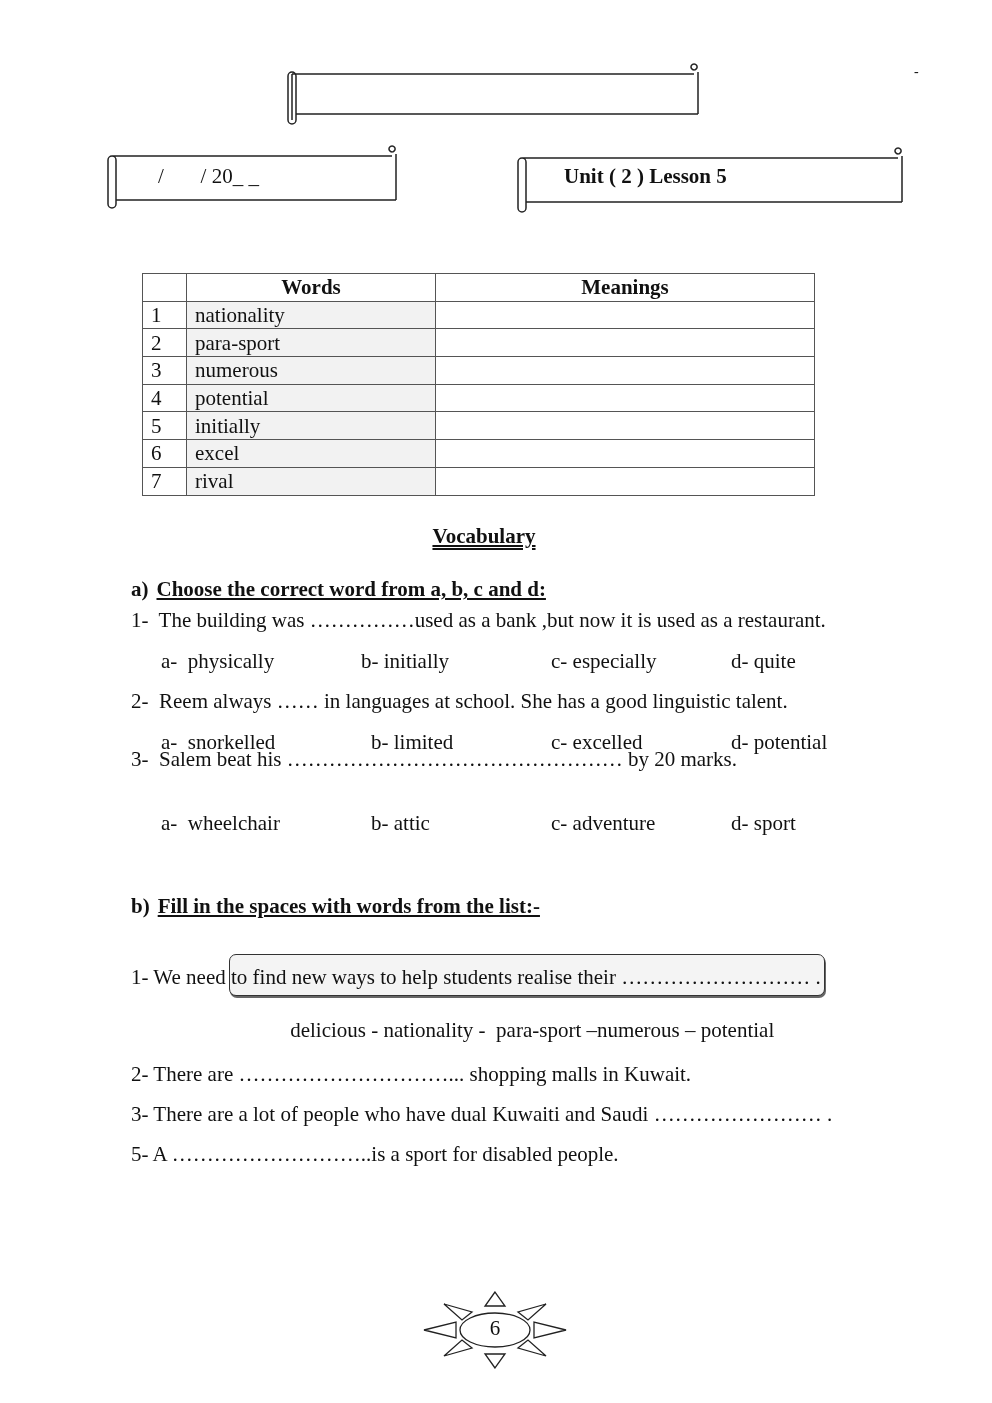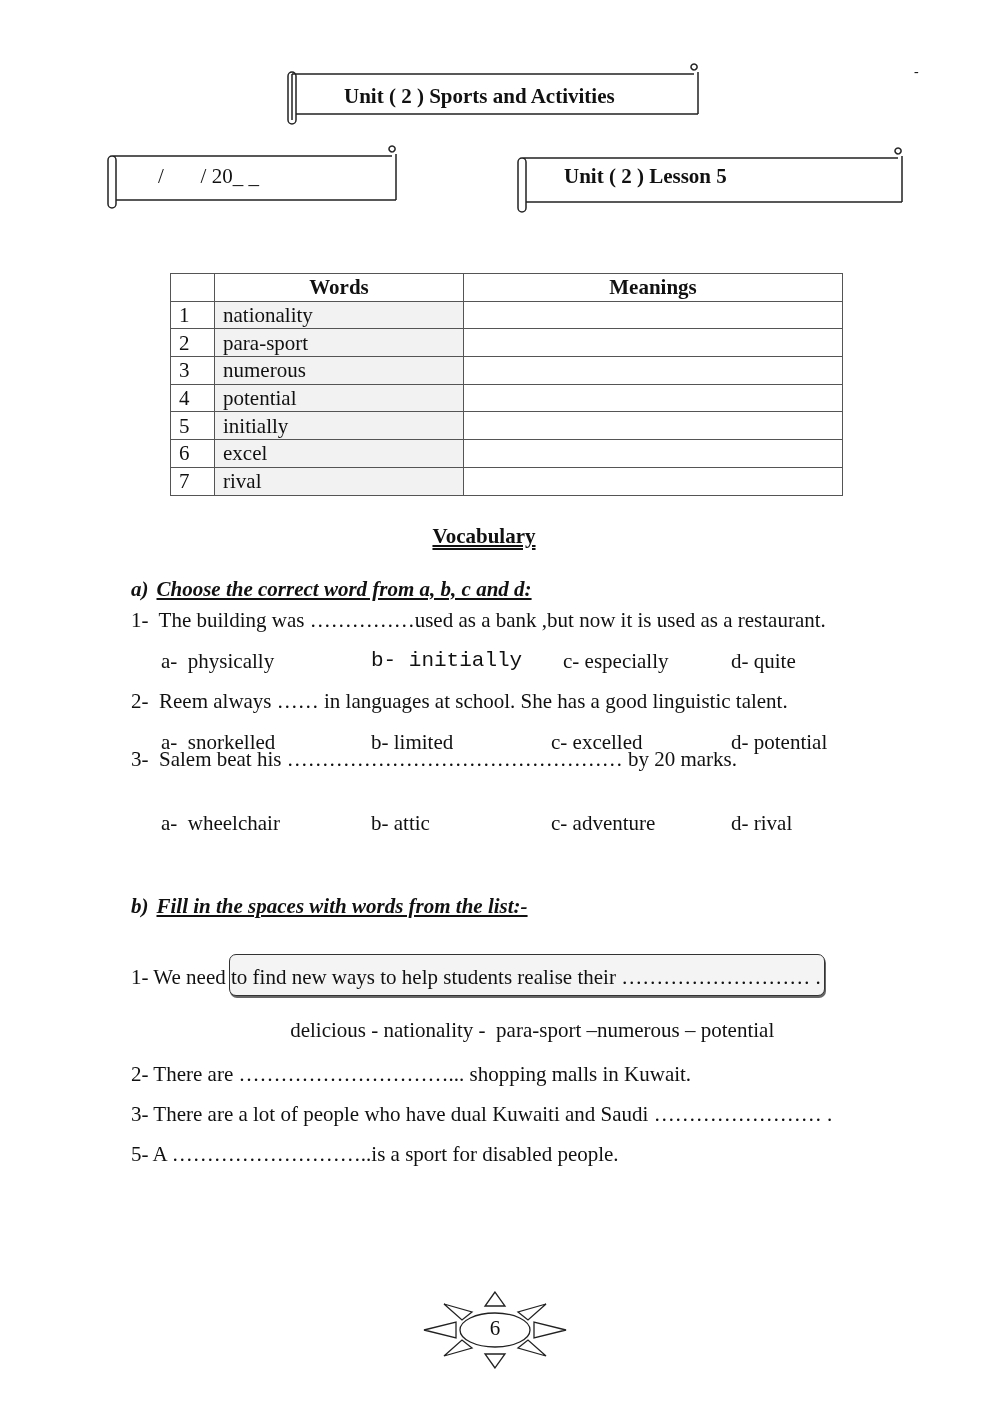--- a/index.html
+++ b/index.html
@@ -15,37 +15,36 @@
   .scroll svg { position: absolute; left: 0; top: 0; overflow: visible; }
   .scroll .label {
     position: absolute; font-weight: bold; font-size: 21px; white-space: pre;
   }
   .scroll .label.normal { font-weight: normal; text-align: center; }
 
   
   table.vocab {
     position: absolute; left: 142px; top: 273px; border-collapse: collapse;
     font-size: 21px;
-    margin-left: 28px;
   }
   table.vocab td, table.vocab th {
     border: 1px solid #555; height: 26.7px; padding: 0 0 0 8px; line-height: 24px;
   }
   table.vocab th { font-weight: bold; text-align: center; padding: 0; }
   table.vocab td.num { width: 35px; padding-left: 8px; }
   table.vocab td.word { width: 240px; background: #f2f2f2; }
   table.vocab th.words { width: 248px; }
   table.vocab th.meanings { width: 378px; }
 
   .heading-center {
     left: 0; width: 968px; text-align: center; top: 524px;
     font-weight: bold; font-size: 21px; text-decoration: underline;
     text-decoration-style: double;
   }
-  .section-head { font-weight: bold; font-size: 21px; left: 131px; font-style: italic; }
+  .section-head { font-weight: bold; font-size: 21px; left: 131px; }
   .section-head .u { text-decoration: underline; margin-left: 8px; }
   .line { font-size: 21px; left: 131px; white-space: pre; }
   .opts { font-size: 21px; left: 161px; width: 760px; }
   .opts span { position: absolute; white-space: pre; }
 
   .wordbox {
     left: 229px; top: 954px; width: 594px; height: 40px;
     border: 1.5px solid #333; border-radius: 7px; background: #f4f4f4;
     box-shadow: 1px 2px 0 #666;
     font-weight: normal; font-size: 21px; text-align: center; line-height: 52px;
@@ -59,21 +58,20 @@
 </style>
 </head>
 <body>
 
 <div class="abs dash-mark">-</div>
 
 <div class="scroll" style="left:286px; top:68px; width:414px; height:56px;">
   <svg width="414" height="56">
     <path d="M6 6 H408 M408 2 a3 3 0 1 1 0.1 0 M6 6 v46 M2 8 a4 4 0 0 1 8 0 v44 a4 4 0 0 1 -8 0 z M10 46 H412 M412 4 V46" fill="none" stroke="#222" stroke-width="1.5"></path>
   </svg>
-  <div class="label" style="left:58px; top:16px;">Unit ( 2 ) Sports and Activities</div>
 </div>
 
 <div class="scroll" style="left:106px; top:148px; width:290px; height:62px;">
   <svg width="290" height="62">
     <path d="M6 8 H286 M286 4 a3 3 0 1 1 0.1 0 M2 12 a4 4 0 0 1 8 0 v44 a4 4 0 0 1 -8 0 z M10 52 H290 M290 6 V52" fill="none" stroke="#222" stroke-width="1.5"></path>
   </svg>
   <div class="label normal" style="left:52px; top:16px;">/       / 20_ _</div>
 </div>
 
 <div class="scroll" style="left:516px; top:148px; width:388px; height:66px;">
@@ -130,39 +128,39 @@
 
 <div class="abs heading-center">Vocabulary</div>
 
 <div class="abs section-head" style="top:577px;">
   <span>a)</span><span class="u">Choose the correct word from a, b, c and d:</span>
 </div>
 
 <div class="abs line" style="top:608px;">1-  The building was ……………used as a bank ,but now it is used as a restaurant.</div>
 <div class="abs opts" style="top:649px;">
   <span style="left:0;">a-  physically</span>
-  <span style="left:210px;font-family:Liberation Mono, monospace;">b- initially</span>
-  <span style="left:402px;">c- especially</span>
+  <span style="left:200px;">b- initially</span>
+  <span style="left:390px;">c- especially</span>
   <span style="left:570px;">d- quite</span>
 </div>
 
 <div class="abs line" style="top:689px;">2-  Reem always …… in languages at school. She has a good linguistic talent.</div>
 <div class="abs opts" style="top:730px;">
   <span style="left:0;">a-  snorkelled</span>
   <span style="left:210px;">b- limited</span>
   <span style="left:390px;">c- excelled</span>
   <span style="left:570px;">d- potential</span>
 </div>
 
 <div class="abs line" style="top:747px;">3-  Salem beat his ………………………………………… by 20 marks.</div>
 <div class="abs opts" style="top:811px;">
   <span style="left:0;">a-  wheelchair</span>
   <span style="left:210px;">b- attic</span>
   <span style="left:390px;">c- adventure</span>
-  <span style="left:570px;">d- rival</span>
+  <span style="left:570px;">d- sport</span>
 </div>
 
 <div class="abs section-head" style="top:894px;">
   <span>b)</span><span class="u">Fill in the spaces with words from the list:-</span>
 </div>
 
 <div class="abs wordbox" style="line-height:50px;">
   <span>delicious - nationality -  para-sport –numerous – potential</span>
 </div>
 

